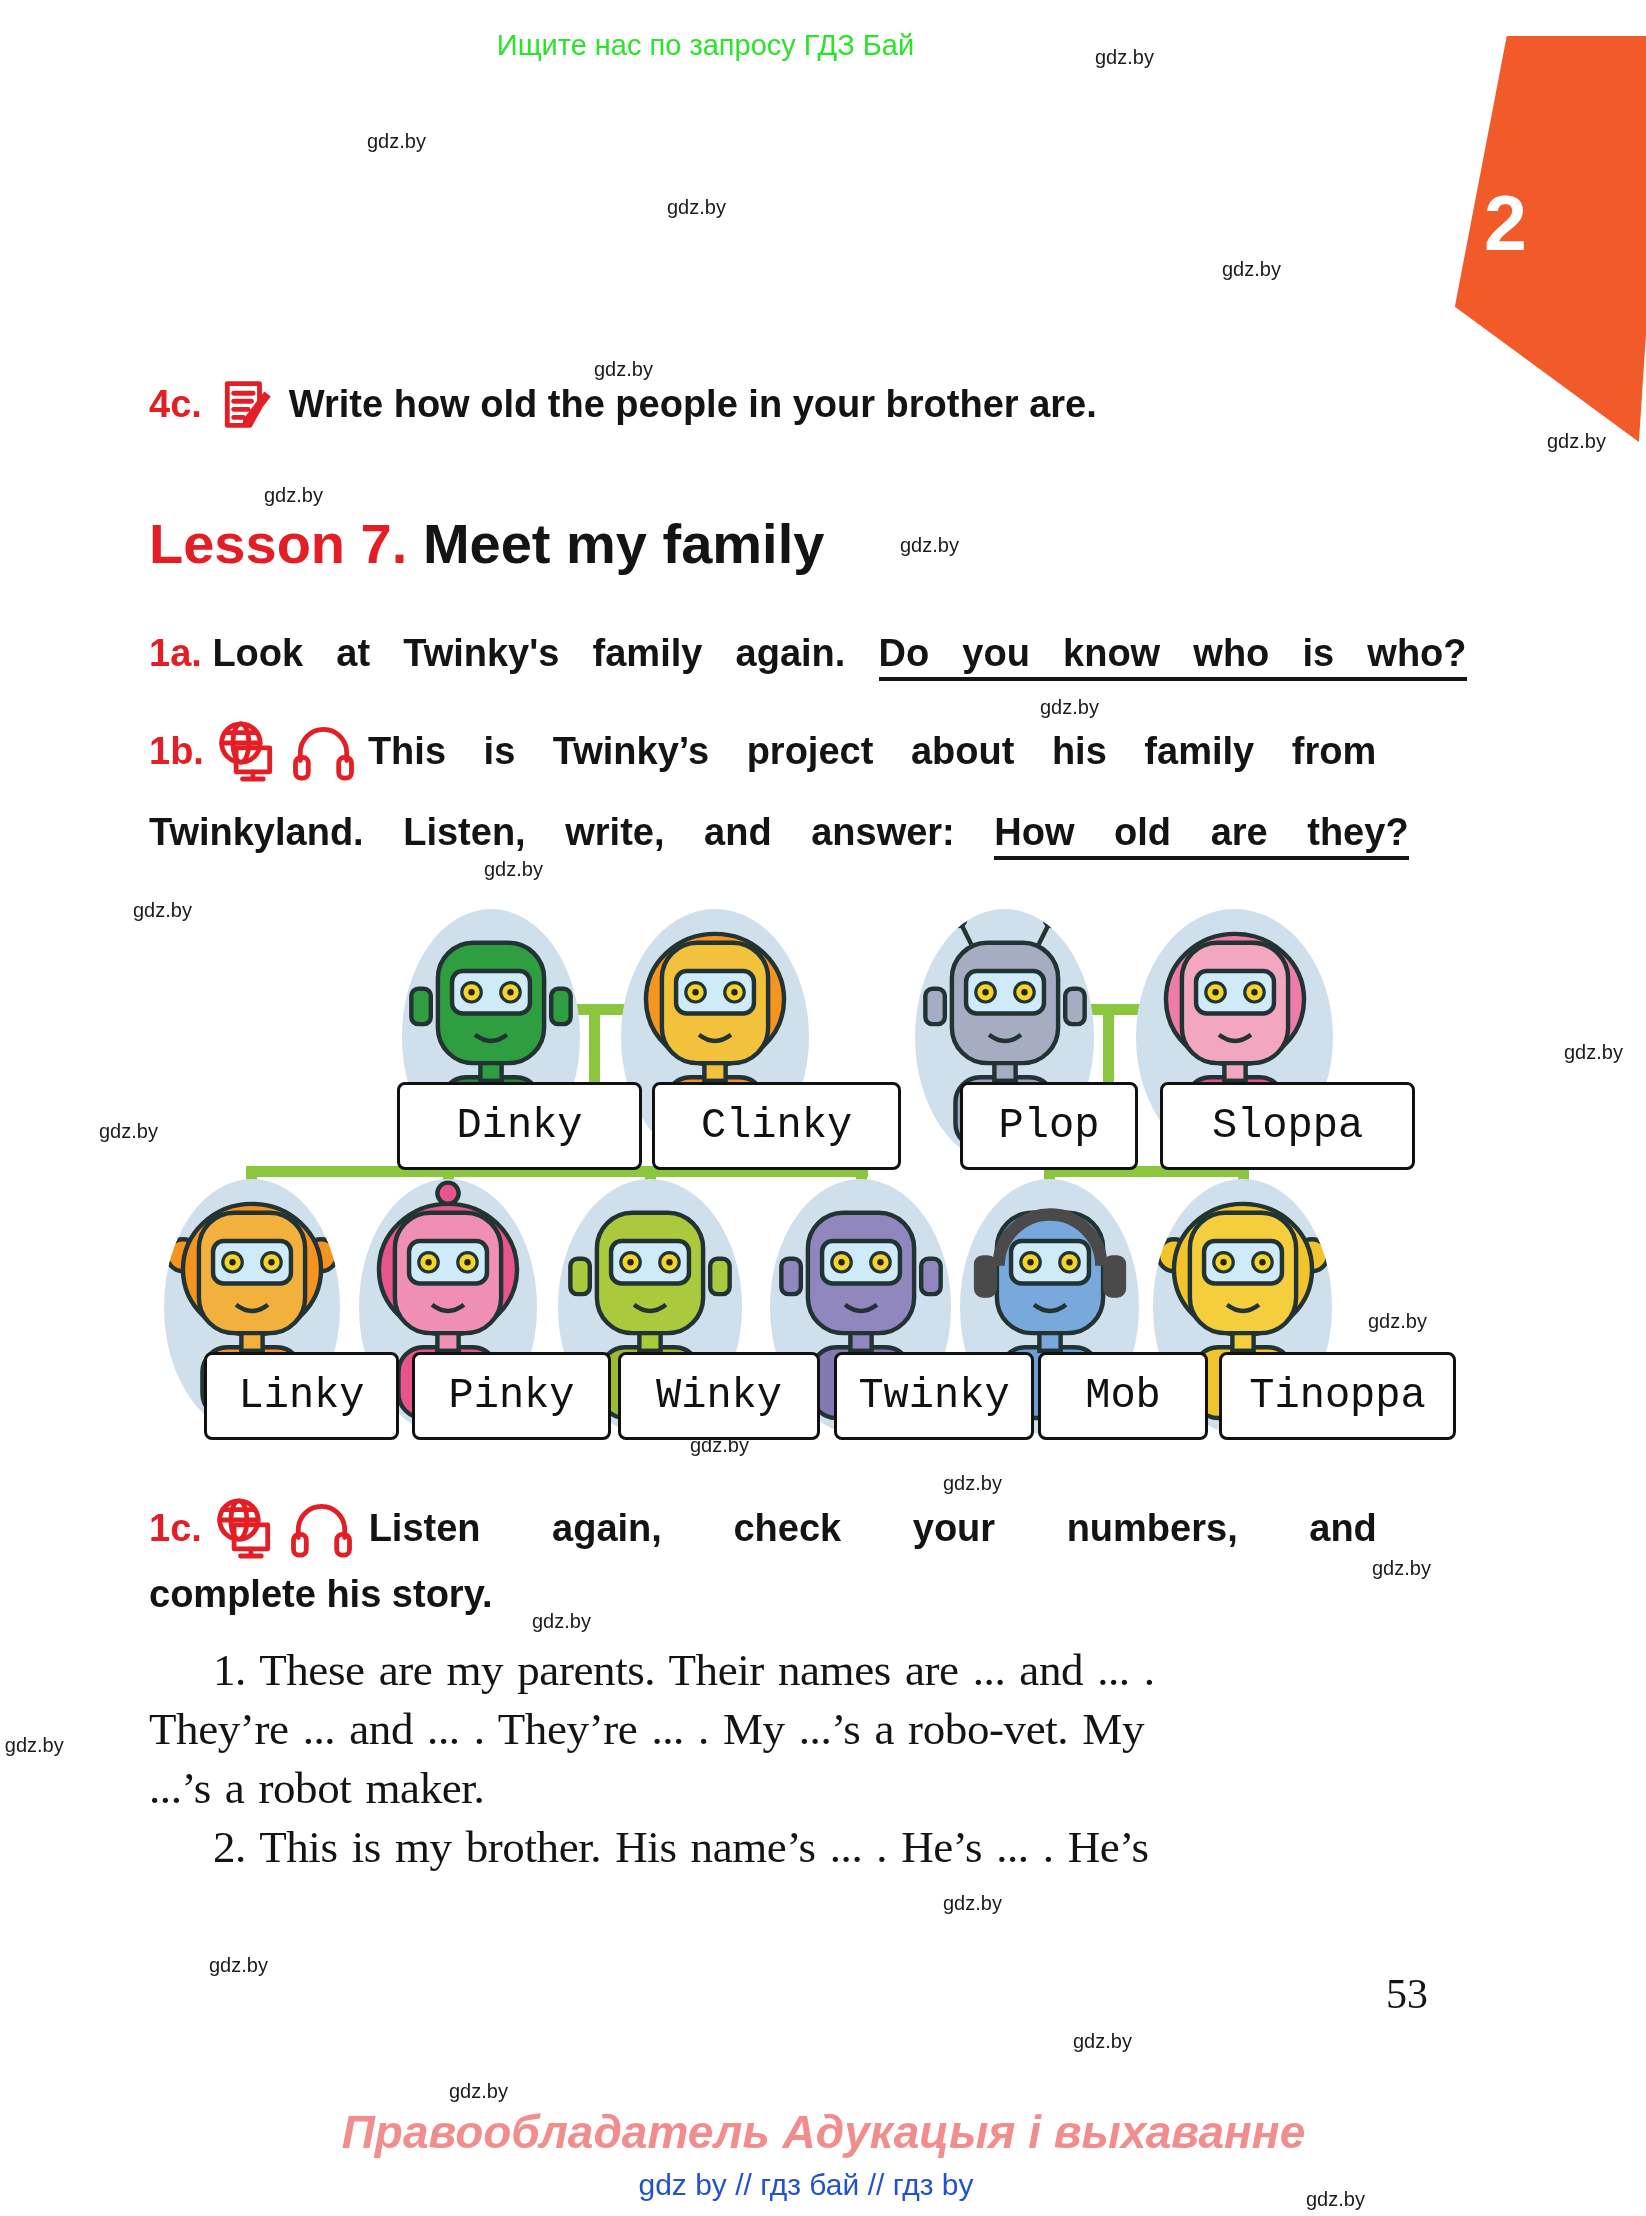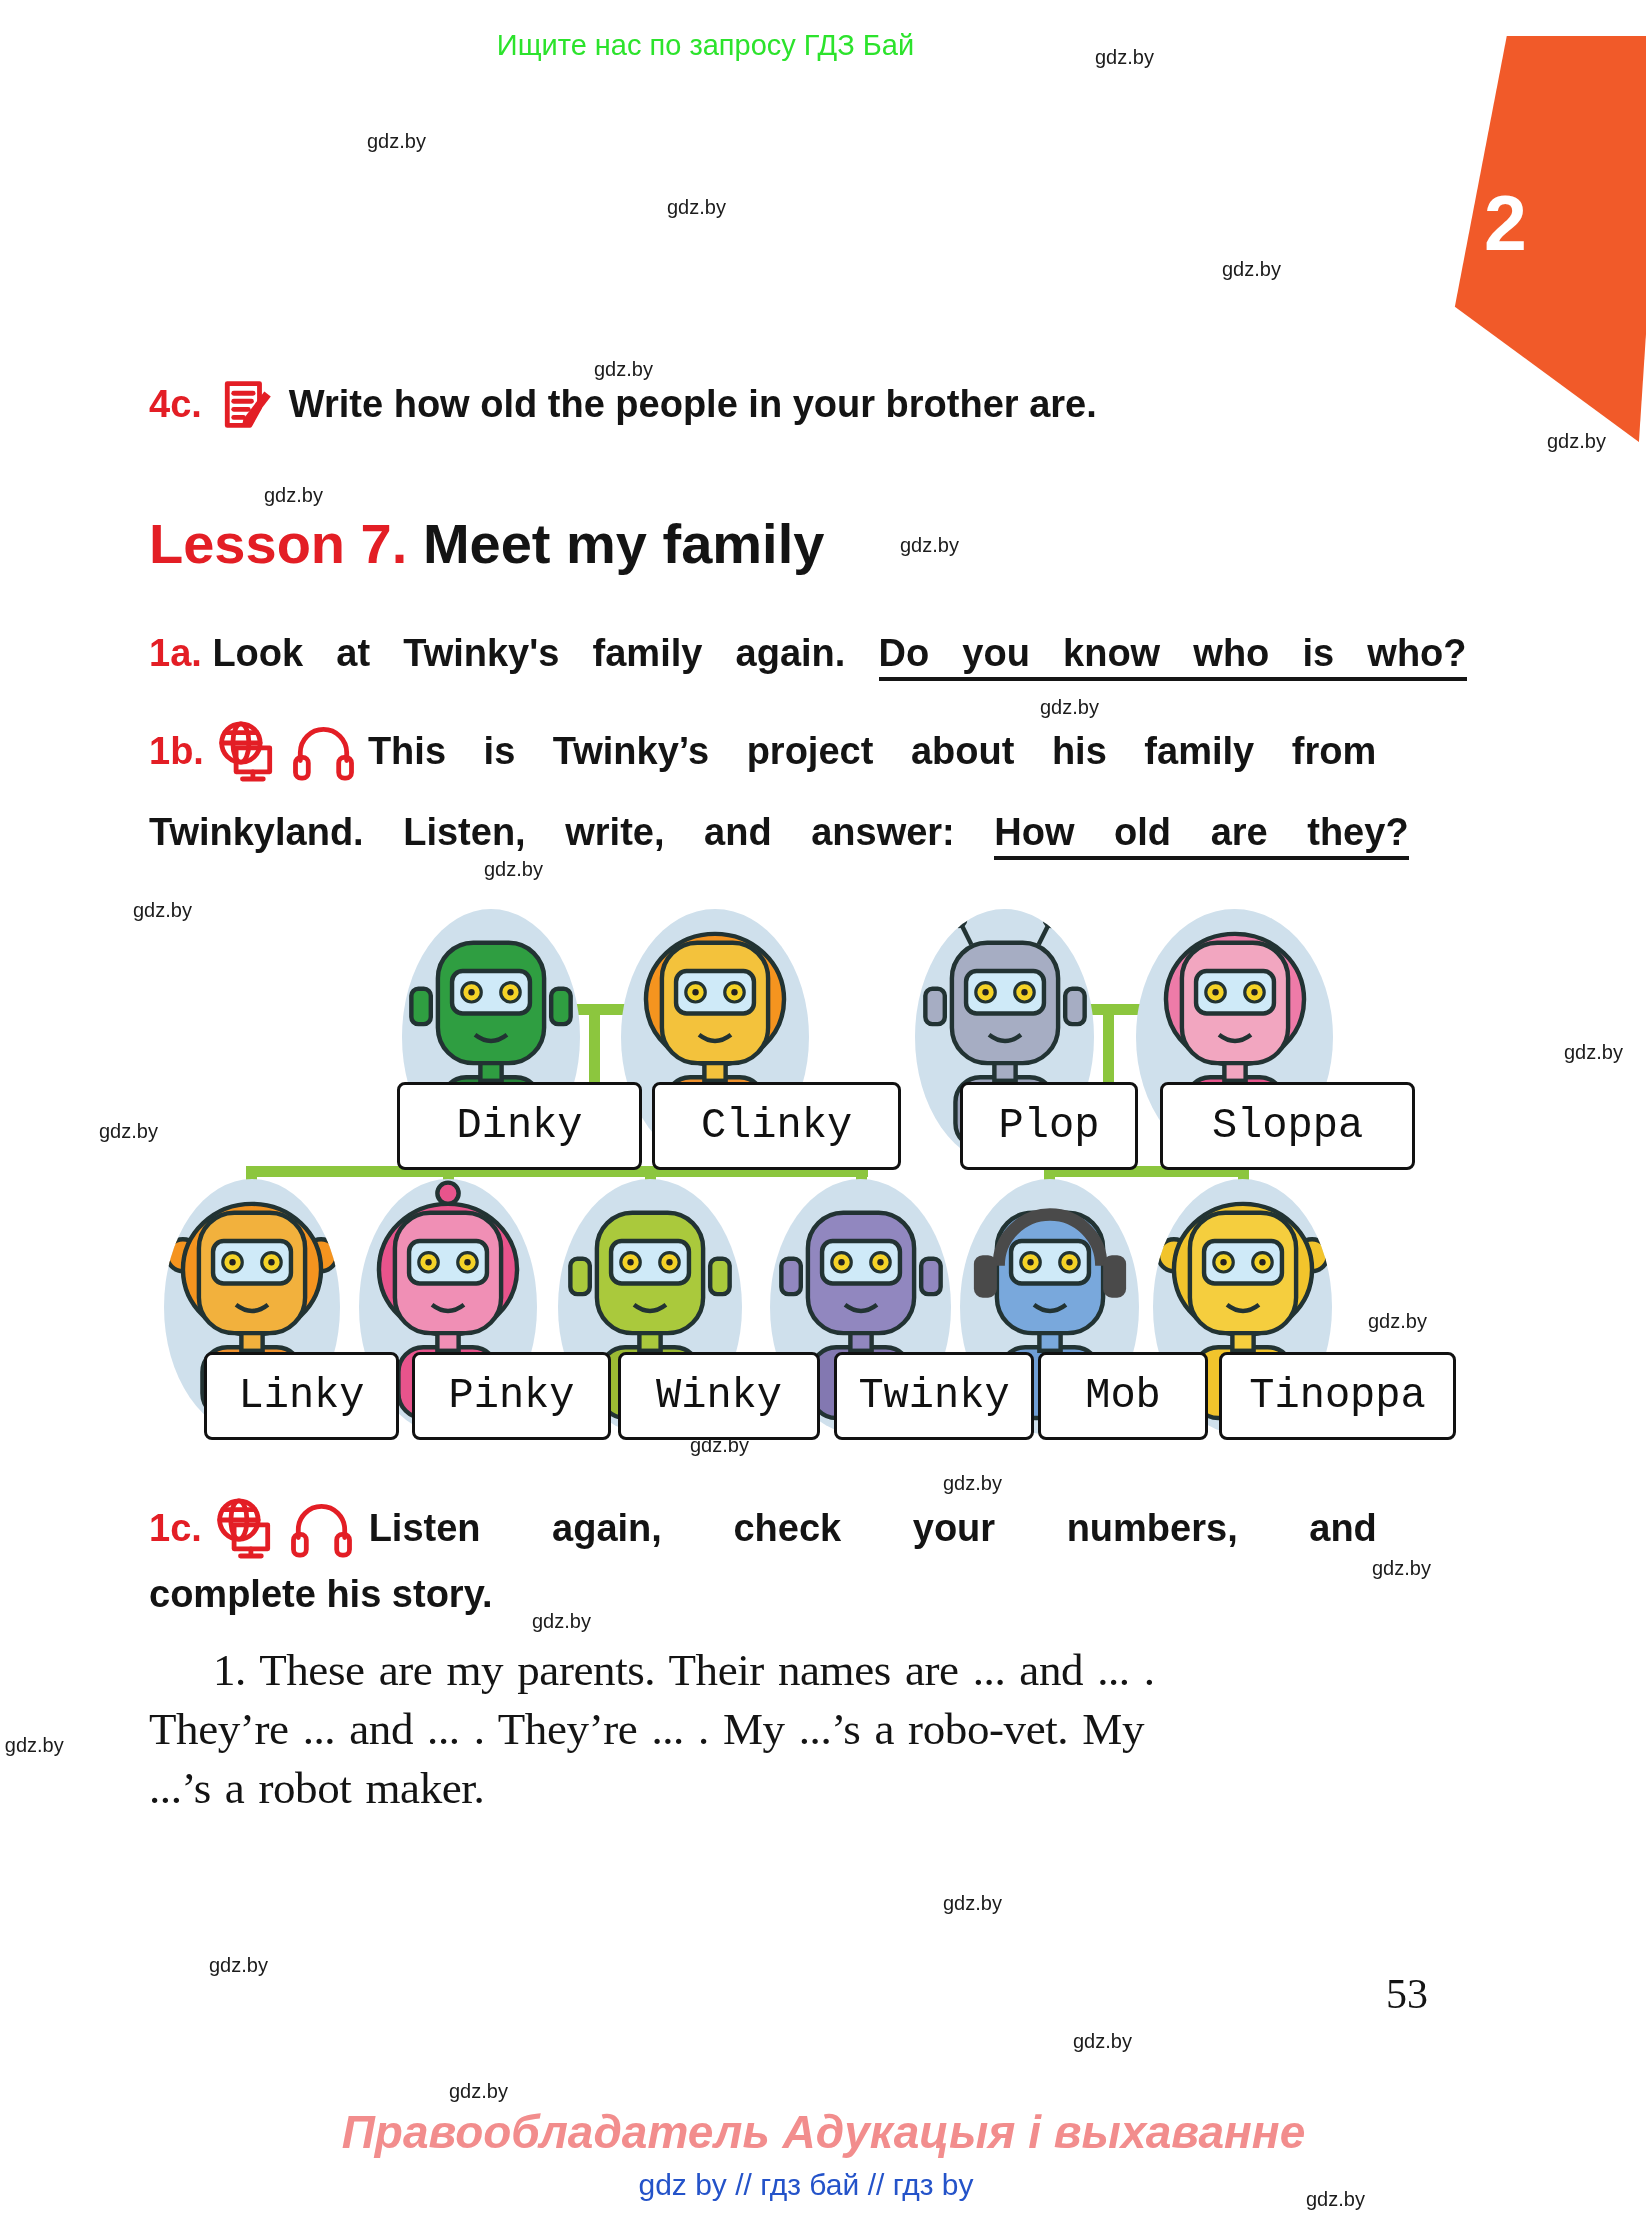--- a/index.html
+++ b/index.html
@@ -535,20 +535,21 @@
       <rect x="62" y="48" width="16" height="26" rx="7" class="red-stroke" stroke-width="6"></rect>
     </svg>
     <span class="txt">Listen again, check your numbers, and</span>
   </div>
   <div class="abs task t1c2">complete his story.</div>
 
   <div class="abs story">
     <div class="ind">1. These are my parents. Their names are ... and ... .</div>
     <div>They’re ... and ... . They’re ... . My ...’s a robo-vet. My</div>
     <div>...’s a robot maker.</div>
+    <div class="ind">2. This is my brother. His name’s ... . He’s ... . He’s</div>
   </div>
 
   <div class="abs pagenum">53</div>
   <div class="abs copyright">Правообладатель Адукацыя і выхаванне</div>
   <div class="abs footer-links">gdz by  //  гдз бай  //  гдз by</div>
 
 </div>
 
 
 </body></html>

